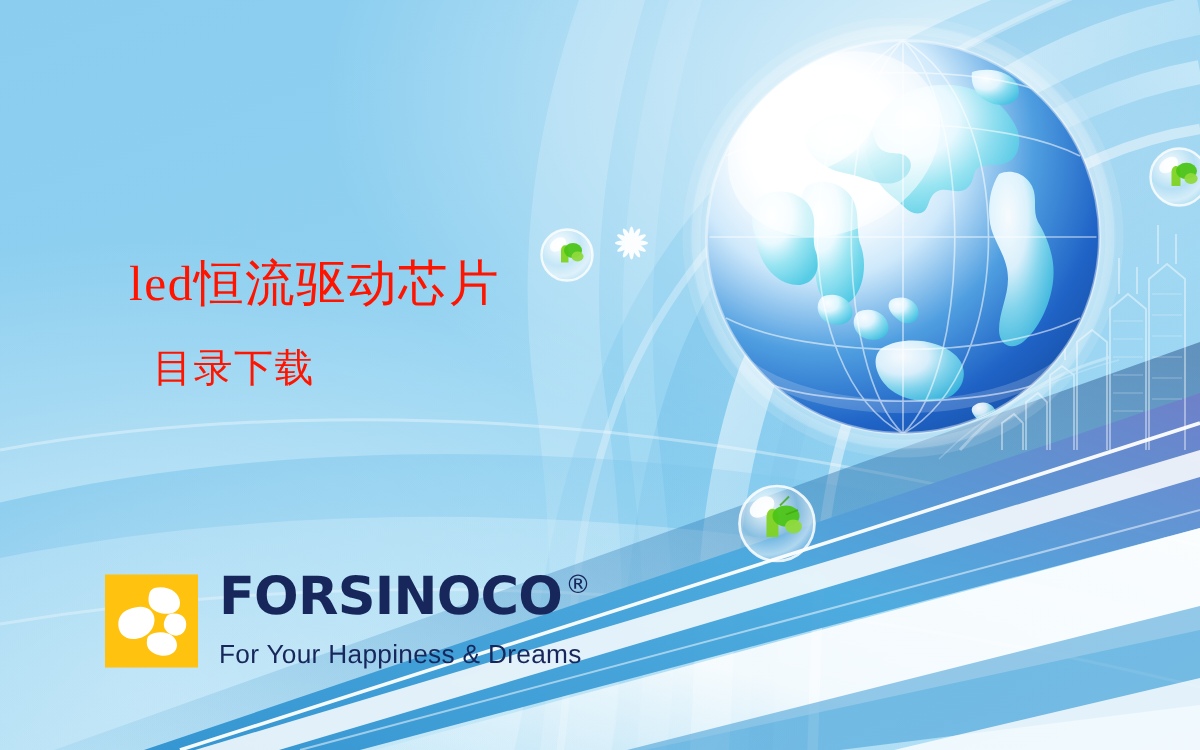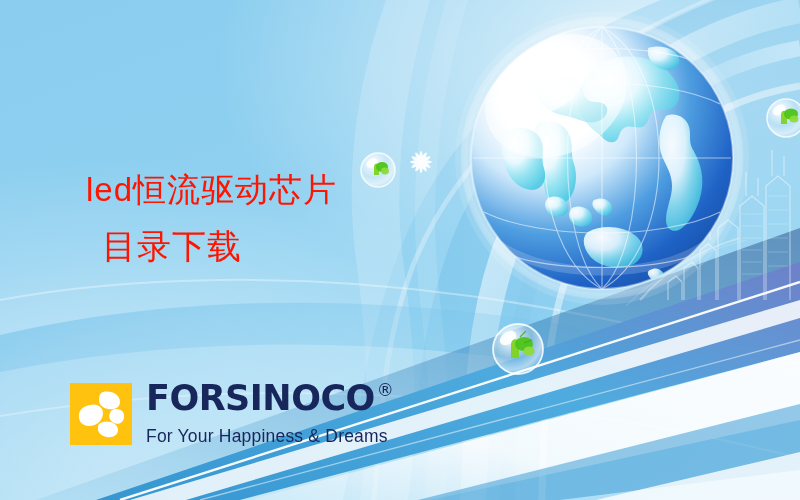--- a/index.html
+++ b/index.html
@@ -40,29 +40,29 @@
 
   
   #headline {
     position: absolute;
     left: 86px;
     top: 162px;
     width: 420px;
   }
   .headline-line {
     color: #FF1400;
-    font-family: Liberation Sans, sans-serif;
+    font-family: Liberation Serif, serif;
     font-size: 33px;
     line-height: 56px;
     letter-spacing: 1px;
     white-space: nowrap;
   }
   .headline-line.line-2 {
     padding-left: 16px;
-    font-size: 34px;
+    font-size: 26px;
   }
 
   
   #logo {
     position: absolute;
     left: 70px;
     top: 381px;
     display: flex;
     align-items: center;
   }

